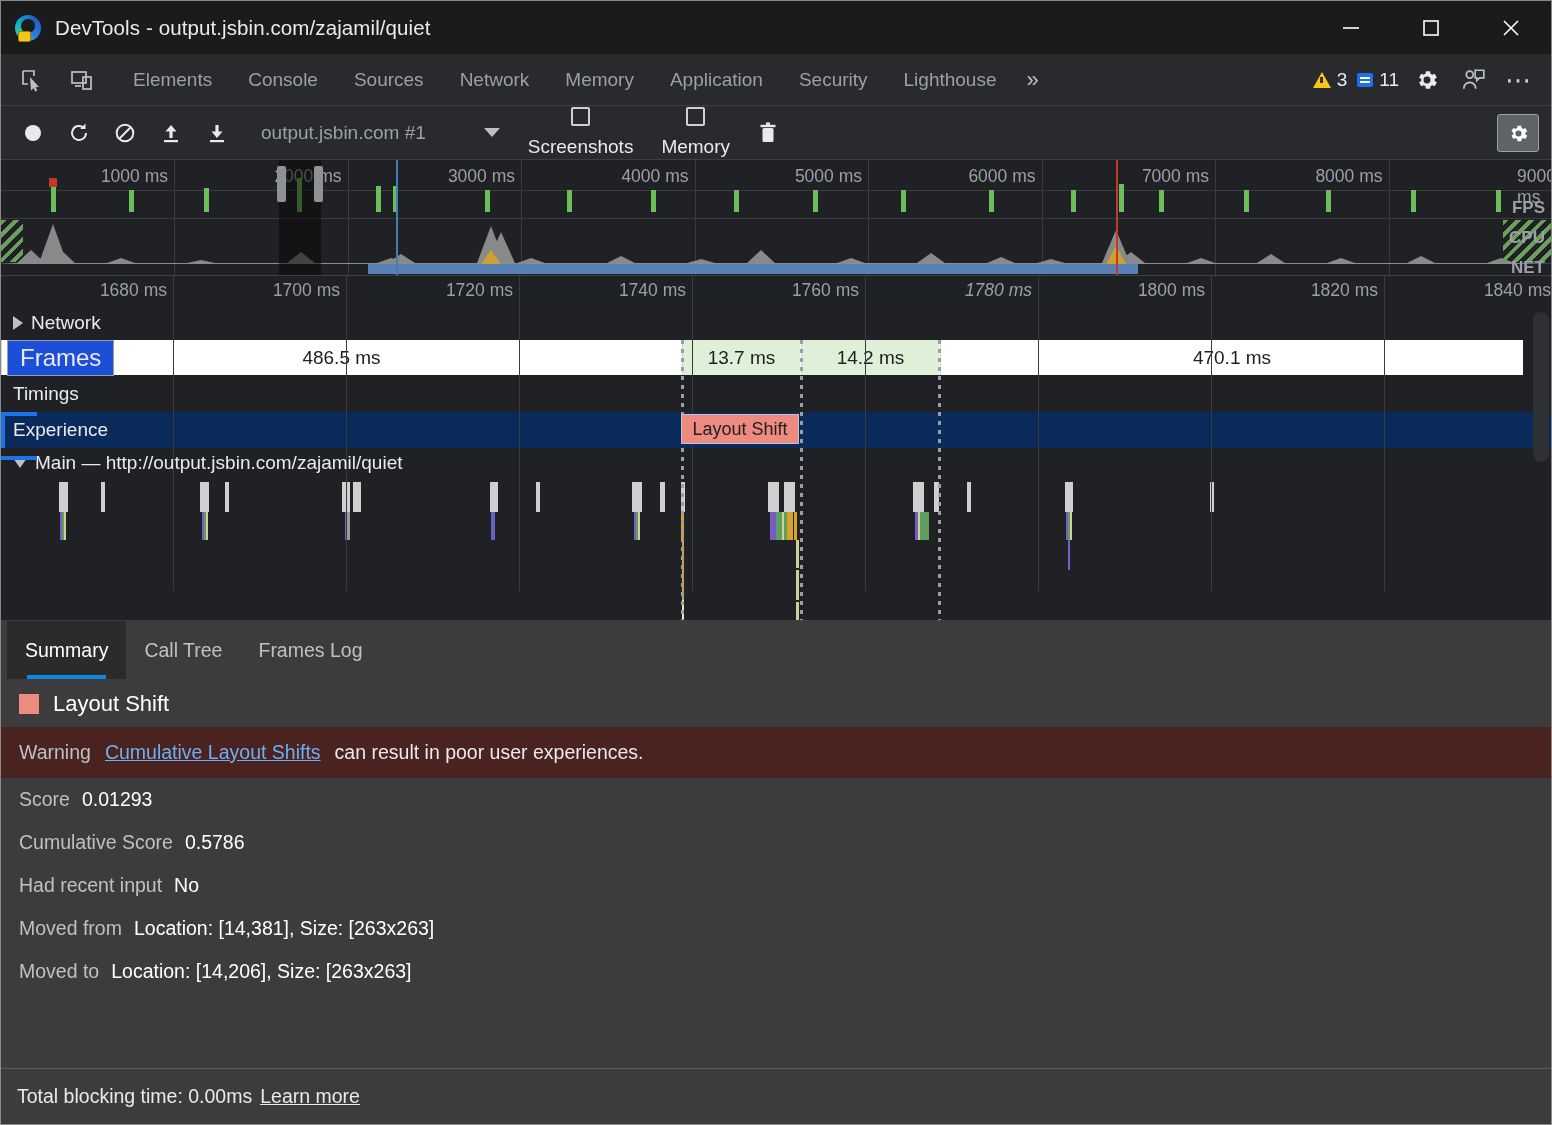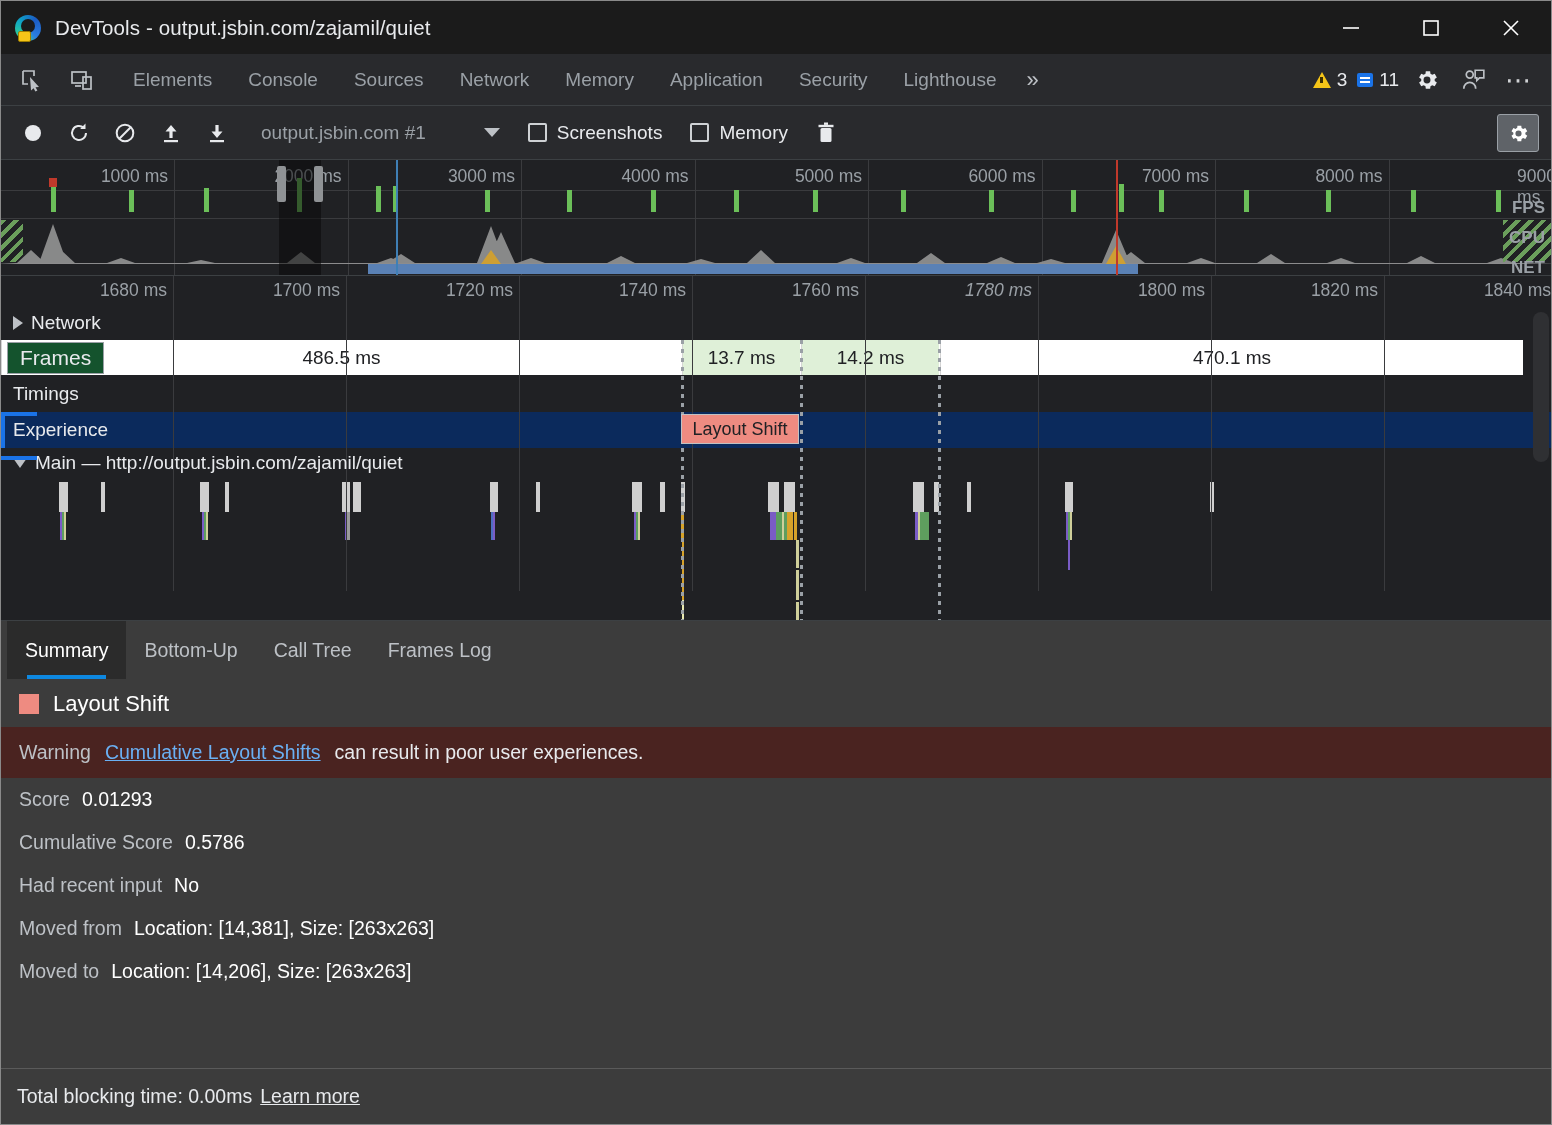--- a/index.html
+++ b/index.html
@@ -87,21 +87,21 @@
 
   
   .rectoolbar {
     height:54px; flex:0 0 54px; background:#292a2d;
     display:flex; align-items:center; padding:0 10px;
     border-bottom:1px solid #3c4043; gap:2px; position:relative;
   }
   .rt-btn { width:44px;height:40px;display:flex;align-items:center;justify-content:center;border-radius:3px; }
   .rec-label { color:#9aa0a6; font-size:19px; margin-left:20px; white-space:nowrap;}
   .caret-dn { width:0;height:0;border-left:8px solid transparent;border-right:8px solid transparent;border-top:9px solid #bdc1c6; margin-left:56px;}
-  .chk-grp { display:flex; align-items:center; gap:10px; margin-left:26px; }
+  .chk-grp { display:flex; align-items:center; gap:10px; margin-left:26px;flex-direction:column; }
   .chkbox { width:19px;height:19px;border:2px solid #cfd2d5; border-radius:2px; }
   .chk-lbl { color:#e8eaed; font-size:19px; }
   .rt-gear-right {
     position:absolute; right:12px; top:8px; width:42px; height:38px;
     background:#5f6368; border:1px solid #9aa0a6; border-radius:3px;
     display:flex; align-items:center; justify-content:center;
   }
 
   
   .overview {
@@ -432,21 +432,21 @@
     </div>
 
     <div class="tl-row" style="top:64px;height:35px;">
       <div class="frames-strip" id="frames-strip" style="width: 1522px;">
           <div class="frame-seg" style="left: 0px; width: 680px;">486.5 ms</div>
           <div class="frame-seg good" style="left: 681px; width: 118px;">13.7 ms</div>
           <div class="frame-seg good" style="left: 800px; width: 138px;">14.2 ms</div>
           <div class="frame-seg" style="left: 939px; width: 583px;">470.1 ms</div>
         </div>
       <div class="tl-rowlabel" style="padding-left:0">
-        <span style="background:#14532d;color:#e8eaed;padding:3px 12px;border:1px solid #9aa0a6;font-size:21px;margin-left:6px;">Frames</span>
+        <span style="background:#1d4ed8;color:#e8eaed;padding:3px 12px;border:1px solid #9aa0a6;font-size:24px;margin-left:6px;">Frames</span>
       </div>
     </div>
 
     <div class="tl-row" style="top:99px;height:37px;">
       <div class="tl-rowlabel">
         <span>Timings</span>
       </div>
     </div>
 
     <div class="tl-row exp-row sel-border" style="top:136px;height:36px;">
@@ -534,23 +534,20 @@
       <div class="tl-vline" style="left: 1210px; height: 315px;"></div>
       <div class="tl-vline" style="left: 1383px; height: 315px;"></div>
     </div>
 
   <div class="details">
     <div class="dtabs">
       <div class="dtab sel">
           <span>Summary</span>
         </div>
       <div class="dtab">
-          <span>Bottom-Up</span>
-        </div>
-      <div class="dtab">
           <span>Call Tree</span>
         </div>
       <div class="dtab">
           <span>Frames Log</span>
         </div>
     </div>
 
     <div class="sum-head">
       <div class="sum-swatch"></div>
       <div class="sum-title">Layout Shift</div>

